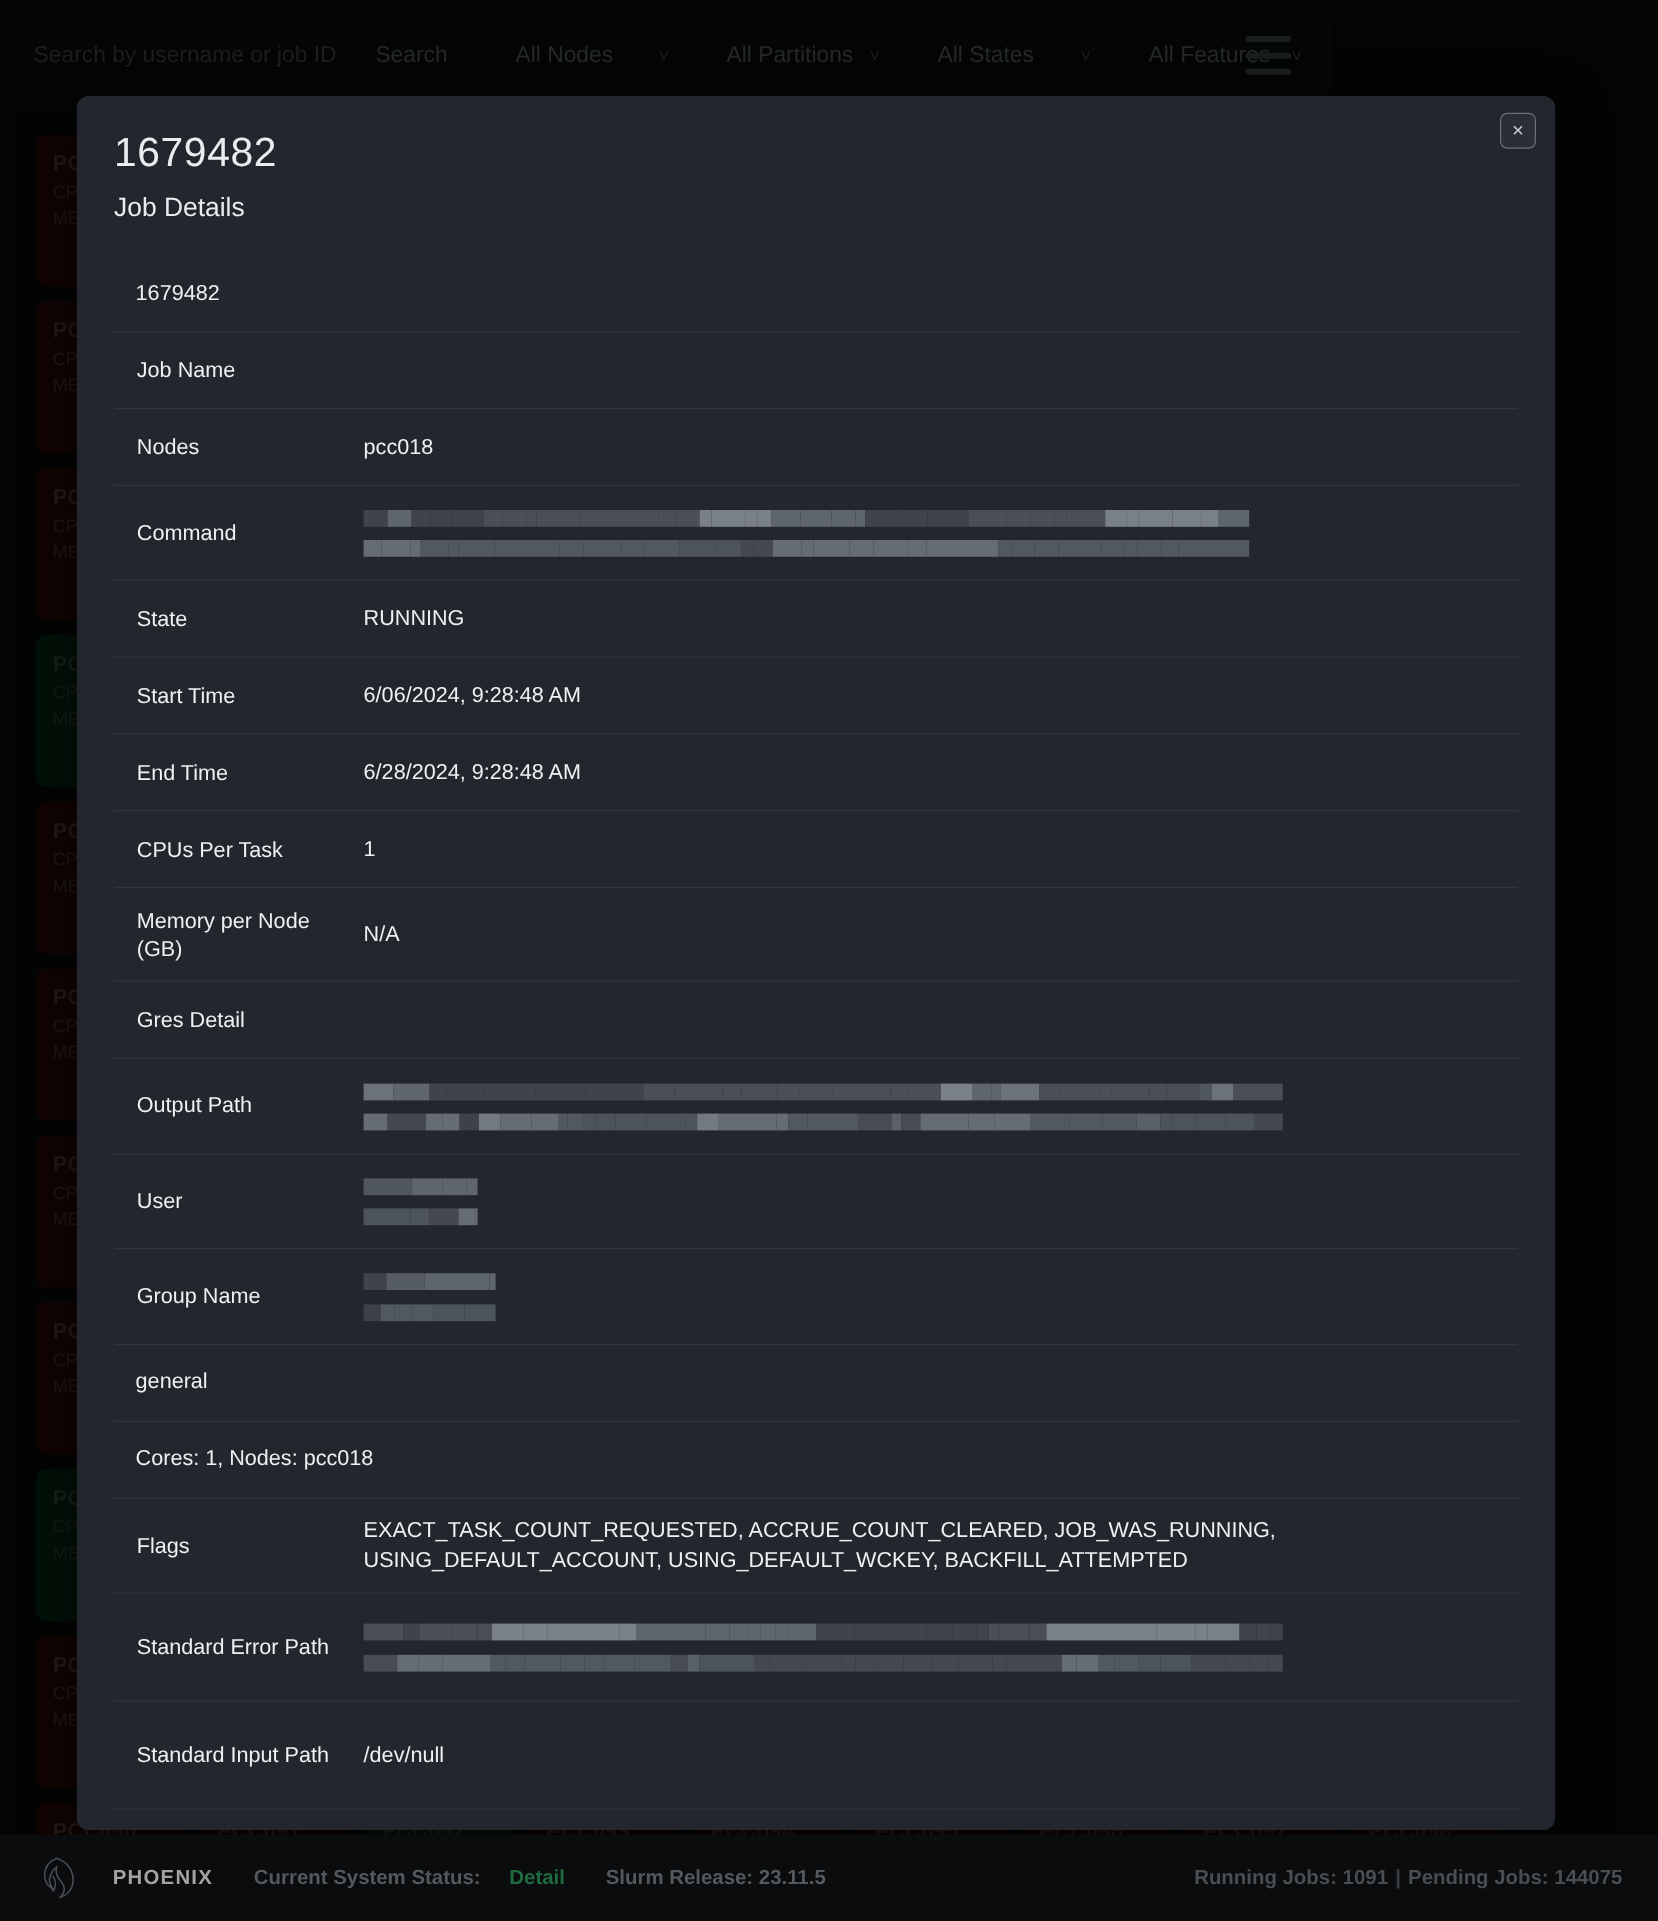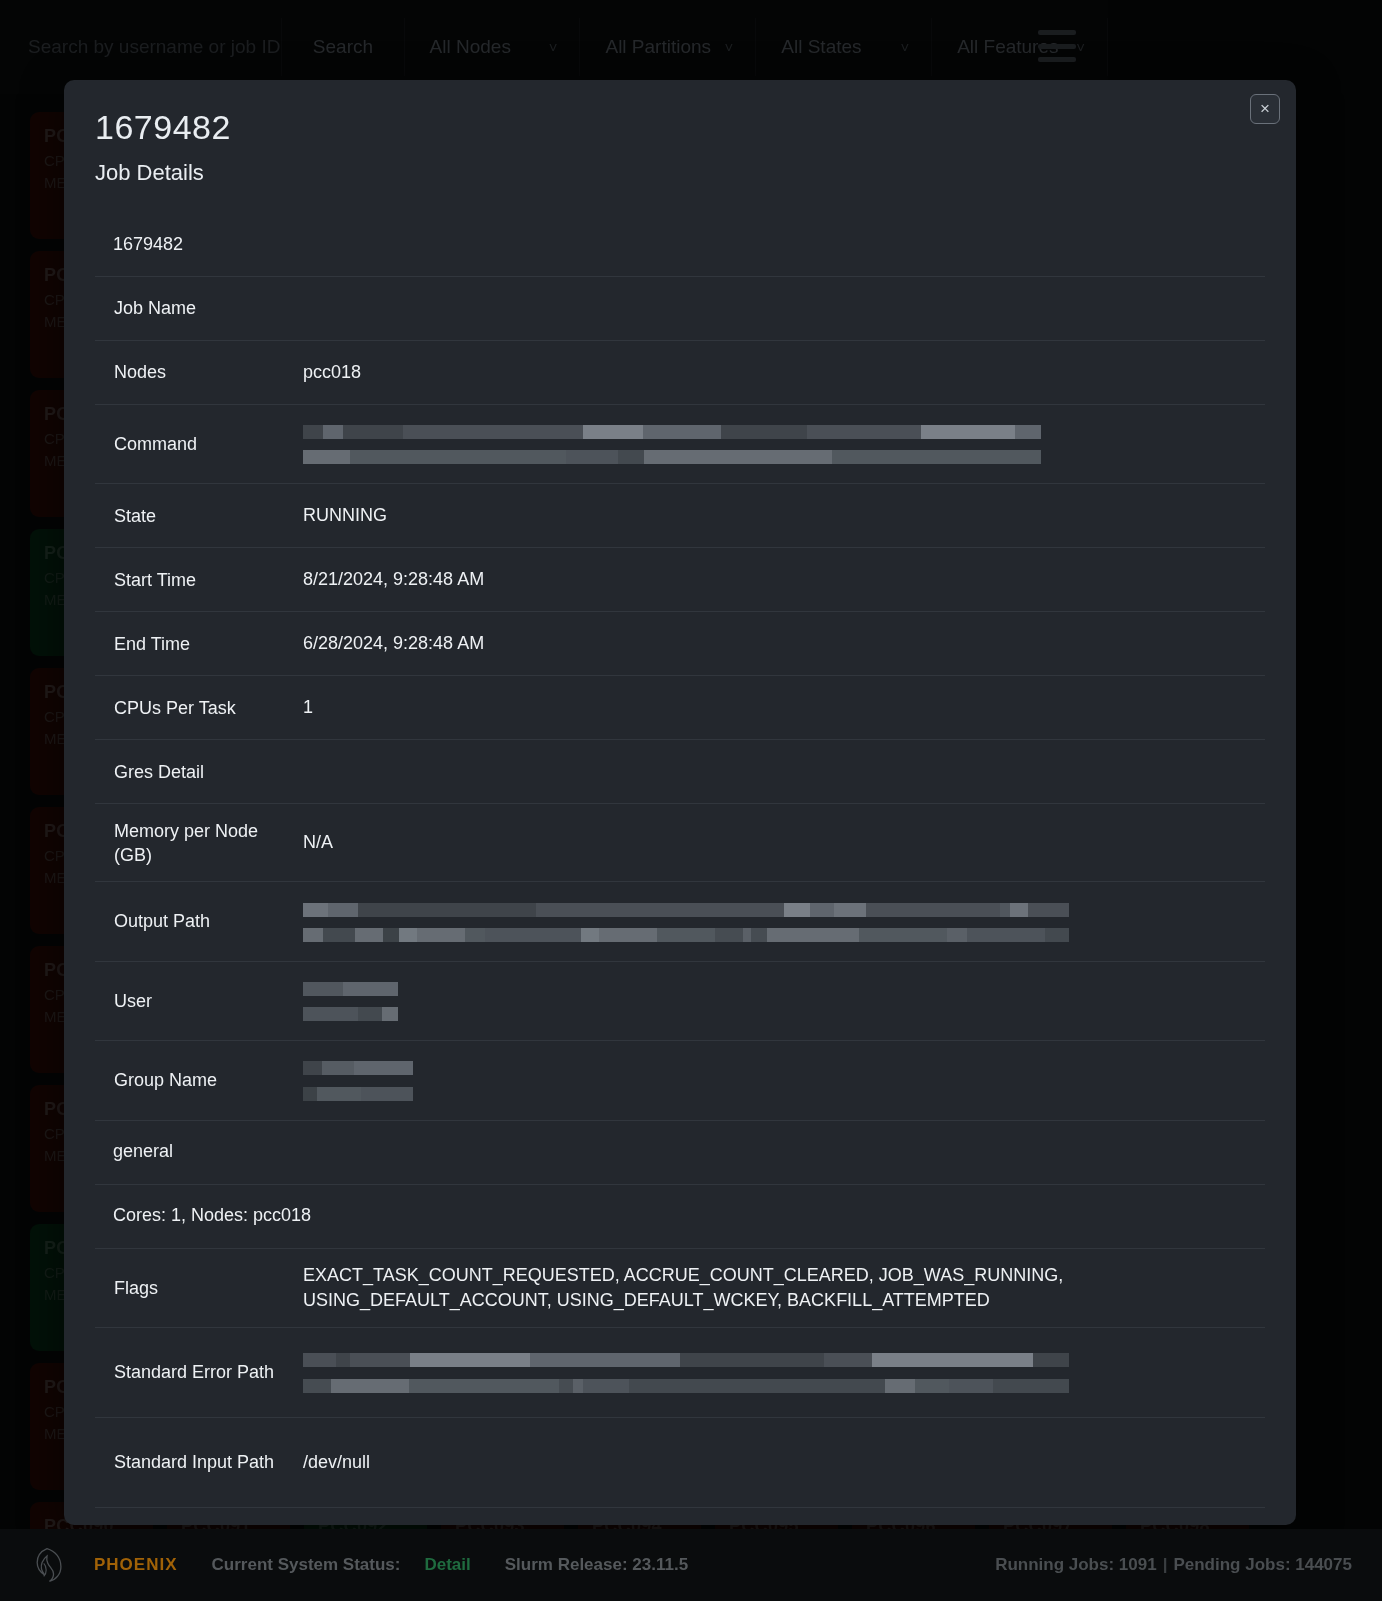--- a/index.html
+++ b/index.html
@@ -103,21 +103,21 @@
   .redact { display: block; position: relative; }
   .rk { display: inline-block; height: 14px; vertical-align: middle; }
 
   
   .footer {
     position: absolute; bottom: 0; left: 0; width: 1382px; height: 72px;
     background: #0a0c0d; display: flex; align-items: center;
     padding: 0 30px; font-size: 17px; font-weight: bold;
   }
   .logo { width: 34px; height: 36px; margin-right: 30px; opacity: .5; }
-  .f-brand  { color: #a16207; letter-spacing: 1px; margin-right: 34px; }
+  .f-brand  { color: #a3a3a3; letter-spacing: 1px; margin-right: 34px; }
   .f-label  { color: #55595c; margin-right: 24px; }
   .f-health { color: #1f6b3f; margin-right: 34px; }
   .f-rel    { color: #55595c; }
   .f-right  { margin-left: auto; color: #4a4e51; }
   .f-sep    { color: #3a3e41; padding: 0 6px; }
 </style>
 </head>
 <body>
 
 <div id="app">
@@ -657,37 +657,37 @@
               <span style="display: block; white-space: nowrap;"><span class="rk" style="width: 15px; background: rgb(108, 114, 122); opacity: 0.92;"></span><span class="rk" style="width: 24px; background: rgb(108, 114, 122); opacity: 0.92;"></span><span class="rk" style="width: 8px; background: rgb(108, 114, 122); opacity: 0.92;"></span><span class="rk" style="width: 24px; background: rgb(86, 92, 99); opacity: 0.92;"></span><span class="rk" style="width: 8px; background: rgb(86, 92, 99); opacity: 0.92;"></span><span class="rk" style="width: 30px; background: rgb(86, 92, 99); opacity: 0.92;"></span><span class="rk" style="width: 28px; background: rgb(86, 92, 99); opacity: 0.92;"></span><span class="rk" style="width: 26px; background: rgb(86, 92, 99); opacity: 0.92;"></span><span class="rk" style="width: 20px; background: rgb(86, 92, 99); opacity: 0.92;"></span><span class="rk" style="width: 32px; background: rgb(86, 92, 99); opacity: 0.92;"></span><span class="rk" style="width: 18px; background: rgb(86, 92, 99); opacity: 0.92;"></span><span class="rk" style="width: 30px; background: rgb(86, 92, 99); opacity: 0.92;"></span><span class="rk" style="width: 30px; background: rgb(81, 87, 94); opacity: 0.92;"></span><span class="rk" style="width: 22px; background: rgb(81, 87, 94); opacity: 0.92;"></span><span class="rk" style="width: 10px; background: rgb(71, 76, 83); opacity: 0.92;"></span><span class="rk" style="width: 16px; background: rgb(71, 76, 83); opacity: 0.92;"></span><span class="rk" style="width: 24px; background: rgb(108, 114, 122); opacity: 0.92;"></span><span class="rk" style="width: 10px; background: rgb(108, 114, 122); opacity: 0.92;"></span><span class="rk" style="width: 30px; background: rgb(108, 114, 122); opacity: 0.92;"></span><span class="rk" style="width: 20px; background: rgb(108, 114, 122); opacity: 0.92;"></span><span class="rk" style="width: 28px; background: rgb(108, 114, 122); opacity: 0.92;"></span><span class="rk" style="width: 16px; background: rgb(108, 114, 122); opacity: 0.92;"></span><span class="rk" style="width: 28px; background: rgb(108, 114, 122); opacity: 0.92;"></span><span class="rk" style="width: 32px; background: rgb(108, 114, 122); opacity: 0.92;"></span><span class="rk" style="width: 12px; background: rgb(86, 92, 99); opacity: 0.92;"></span><span class="rk" style="width: 18px; background: rgb(86, 92, 99); opacity: 0.92;"></span><span class="rk" style="width: 20px; background: rgb(86, 92, 99); opacity: 0.92;"></span><span class="rk" style="width: 18px; background: rgb(86, 92, 99); opacity: 0.92;"></span><span class="rk" style="width: 18px; background: rgb(86, 92, 99); opacity: 0.92;"></span><span class="rk" style="width: 18px; background: rgb(86, 92, 99); opacity: 0.92;"></span><span class="rk" style="width: 12px; background: rgb(86, 92, 99); opacity: 0.92;"></span><span class="rk" style="width: 20px; background: rgb(86, 92, 99); opacity: 0.92;"></span><span class="rk" style="width: 14px; background: rgb(86, 92, 99); opacity: 0.92;"></span><span class="rk" style="width: 18px; background: rgb(86, 92, 99); opacity: 0.92;"></span><span class="rk" style="width: 30px; background: rgb(86, 92, 99); opacity: 0.92;"></span><span class="rk" style="width: 11px; background: rgb(86, 92, 99); opacity: 0.92;"></span></span>
             </span>
           </div>
         </div>
         <div class="row">
           <div class="cell-label">State</div>
           <div class="cell-value">RUNNING</div>
         </div>
         <div class="row">
           <div class="cell-label">Start Time</div>
-          <div class="cell-value">8/21/2024, 9:28:48 AM</div>
+          <div class="cell-value">6/06/2024, 9:28:48 AM</div>
         </div>
         <div class="row">
           <div class="cell-label">End Time</div>
           <div class="cell-value">6/28/2024, 9:28:48 AM</div>
         </div>
         <div class="row">
           <div class="cell-label">CPUs Per Task</div>
           <div class="cell-value">1</div>
-        </div>
-        <div class="row">
-          <div class="cell-label">Gres Detail</div>
-          <div class="cell-value"></div>
         </div>
         <div class="row tall">
           <div class="cell-label">Memory per Node (GB)</div>
           <div class="cell-value">N/A</div>
+        </div>
+        <div class="row">
+          <div class="cell-label">Gres Detail</div>
+          <div class="cell-value"></div>
         </div>
         <div class="row tall">
           <div class="cell-label">Output Path</div>
           <div class="cell-value">
             <span class="redact">
               <span style="display: block; white-space: nowrap;"><span class="rk" style="width: 25px; background: rgb(108, 114, 122);"></span><span class="rk" style="width: 30px; background: rgb(95, 101, 109);"></span><span class="rk" style="width: 14px; background: rgb(63, 68, 74);"></span><span class="rk" style="width: 32px; background: rgb(63, 68, 74);"></span><span class="rk" style="width: 16px; background: rgb(63, 68, 74);"></span><span class="rk" style="width: 26px; background: rgb(63, 68, 74);"></span><span class="rk" style="width: 24px; background: rgb(63, 68, 74);"></span><span class="rk" style="width: 18px; background: rgb(63, 68, 74);"></span><span class="rk" style="width: 32px; background: rgb(63, 68, 74);"></span><span class="rk" style="width: 16px; background: rgb(63, 68, 74);"></span><span class="rk" style="width: 26px; background: rgb(74, 79, 86);"></span><span class="rk" style="width: 28px; background: rgb(74, 79, 86);"></span><span class="rk" style="width: 12px; background: rgb(74, 79, 86);"></span><span class="rk" style="width: 16px; background: rgb(74, 79, 86);"></span><span class="rk" style="width: 30px; background: rgb(74, 79, 86);"></span><span class="rk" style="width: 18px; background: rgb(74, 79, 86);"></span><span class="rk" style="width: 28px; background: rgb(74, 79, 86);"></span><span class="rk" style="width: 26px; background: rgb(74, 79, 86);"></span><span class="rk" style="width: 22px; background: rgb(74, 79, 86);"></span><span class="rk" style="width: 14px; background: rgb(74, 79, 86);"></span><span class="rk" style="width: 28px; background: rgb(74, 79, 86);"></span><span class="rk" style="width: 16px; background: rgb(122, 128, 136);"></span><span class="rk" style="width: 10px; background: rgb(122, 128, 136);"></span><span class="rk" style="width: 16px; background: rgb(95, 101, 109);"></span><span class="rk" style="width: 8px; background: rgb(95, 101, 109);"></span><span class="rk" style="width: 32px; background: rgb(108, 114, 122);"></span><span class="rk" style="width: 18px; background: rgb(74, 79, 86);"></span><span class="rk" style="width: 32px; background: rgb(74, 79, 86);"></span><span class="rk" style="width: 10px; background: rgb(74, 79, 86);"></span><span class="rk" style="width: 32px; background: rgb(74, 79, 86);"></span><span class="rk" style="width: 14px; background: rgb(74, 79, 86);"></span><span class="rk" style="width: 28px; background: rgb(74, 79, 86);"></span><span class="rk" style="width: 10px; background: rgb(81, 87, 94);"></span><span class="rk" style="width: 18px; background: rgb(108, 114, 122);"></span><span class="rk" style="width: 22px; background: rgb(74, 79, 86);"></span><span class="rk" style="width: 19px; background: rgb(74, 79, 86);"></span></span>
               <span style="display: block; white-space: nowrap;"><span class="rk" style="width: 20px; background: rgb(108, 114, 122); opacity: 0.92;"></span><span class="rk" style="width: 32px; background: rgb(71, 76, 83); opacity: 0.92;"></span><span class="rk" style="width: 14px; background: rgb(108, 114, 122); opacity: 0.92;"></span><span class="rk" style="width: 14px; background: rgb(108, 114, 122); opacity: 0.92;"></span><span class="rk" style="width: 16px; background: rgb(63, 68, 74); opacity: 0.92;"></span><span class="rk" style="width: 18px; background: rgb(122, 128, 136); opacity: 0.92;"></span><span class="rk" style="width: 26px; background: rgb(108, 114, 122); opacity: 0.92;"></span><span class="rk" style="width: 22px; background: rgb(108, 114, 122); opacity: 0.92;"></span><span class="rk" style="width: 8px; background: rgb(86, 92, 99); opacity: 0.92;"></span><span class="rk" style="width: 12px; background: rgb(86, 92, 99); opacity: 0.92;"></span><span class="rk" style="width: 12px; background: rgb(81, 87, 94); opacity: 0.92;"></span><span class="rk" style="width: 16px; background: rgb(81, 87, 94); opacity: 0.92;"></span><span class="rk" style="width: 26px; background: rgb(81, 87, 94); opacity: 0.92;"></span><span class="rk" style="width: 32px; background: rgb(81, 87, 94); opacity: 0.92;"></span><span class="rk" style="width: 10px; background: rgb(81, 87, 94); opacity: 0.92;"></span><span class="rk" style="width: 18px; background: rgb(122, 128, 136); opacity: 0.92;"></span><span class="rk" style="width: 16px; background: rgb(108, 114, 122); opacity: 0.92;"></span><span class="rk" style="width: 32px; background: rgb(108, 114, 122); opacity: 0.92;"></span><span class="rk" style="width: 10px; background: rgb(108, 114, 122); opacity: 0.92;"></span><span class="rk" style="width: 16px; background: rgb(86, 92, 99); opacity: 0.92;"></span><span class="rk" style="width: 32px; background: rgb(86, 92, 99); opacity: 0.92;"></span><span class="rk" style="width: 10px; background: rgb(86, 92, 99); opacity: 0.92;"></span><span class="rk" style="width: 28px; background: rgb(74, 79, 86); opacity: 0.92;"></span><span class="rk" style="width: 8px; background: rgb(95, 101, 109); opacity: 0.92;"></span><span class="rk" style="width: 16px; background: rgb(74, 79, 86); opacity: 0.92;"></span><span class="rk" style="width: 18px; background: rgb(108, 114, 122); opacity: 0.92;"></span><span class="rk" style="width: 10px; background: rgb(108, 114, 122); opacity: 0.92;"></span><span class="rk" style="width: 12px; background: rgb(108, 114, 122); opacity: 0.92;"></span><span class="rk" style="width: 22px; background: rgb(108, 114, 122); opacity: 0.92;"></span><span class="rk" style="width: 30px; background: rgb(108, 114, 122); opacity: 0.92;"></span><span class="rk" style="width: 32px; background: rgb(86, 92, 99); opacity: 0.92;"></span><span class="rk" style="width: 28px; background: rgb(86, 92, 99); opacity: 0.92;"></span><span class="rk" style="width: 28px; background: rgb(86, 92, 99); opacity: 0.92;"></span><span class="rk" style="width: 20px; background: rgb(95, 101, 109); opacity: 0.92;"></span><span class="rk" style="width: 10px; background: rgb(81, 87, 94); opacity: 0.92;"></span><span class="rk" style="width: 20px; background: rgb(81, 87, 94); opacity: 0.92;"></span><span class="rk" style="width: 24px; background: rgb(81, 87, 94); opacity: 0.92;"></span><span class="rk" style="width: 24px; background: rgb(81, 87, 94); opacity: 0.92;"></span><span class="rk" style="width: 24px; background: rgb(71, 76, 83); opacity: 0.92;"></span></span>
             </span>
           </div>
         </div>

